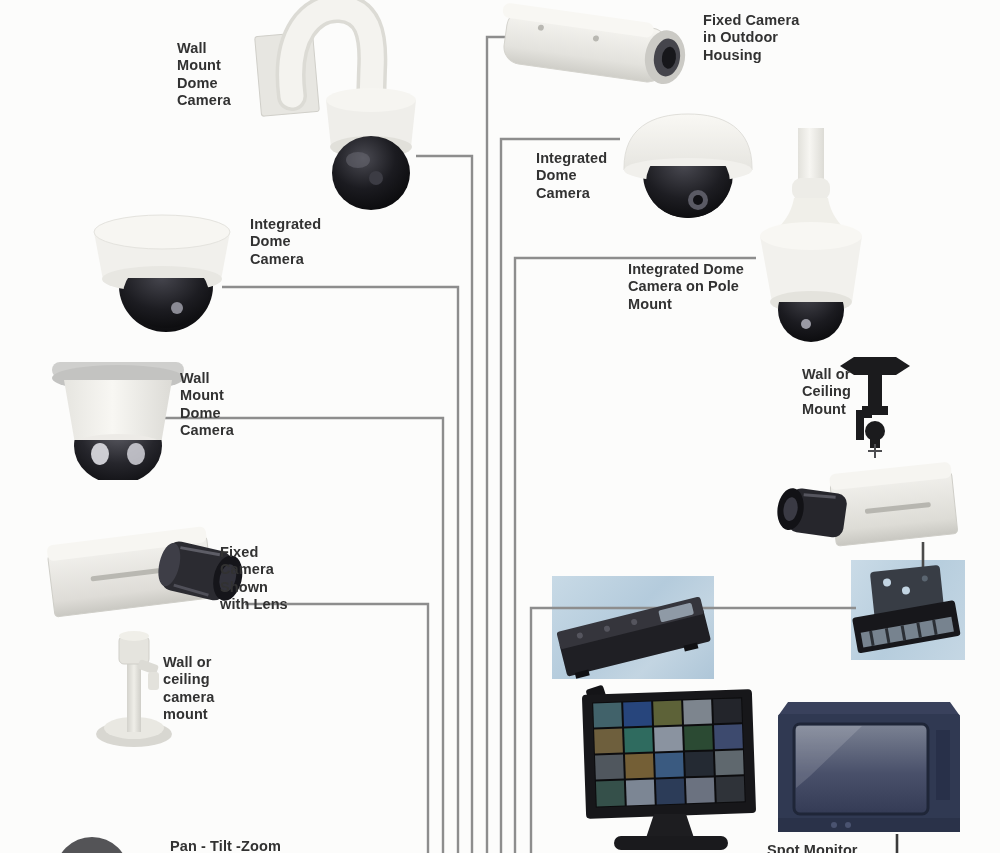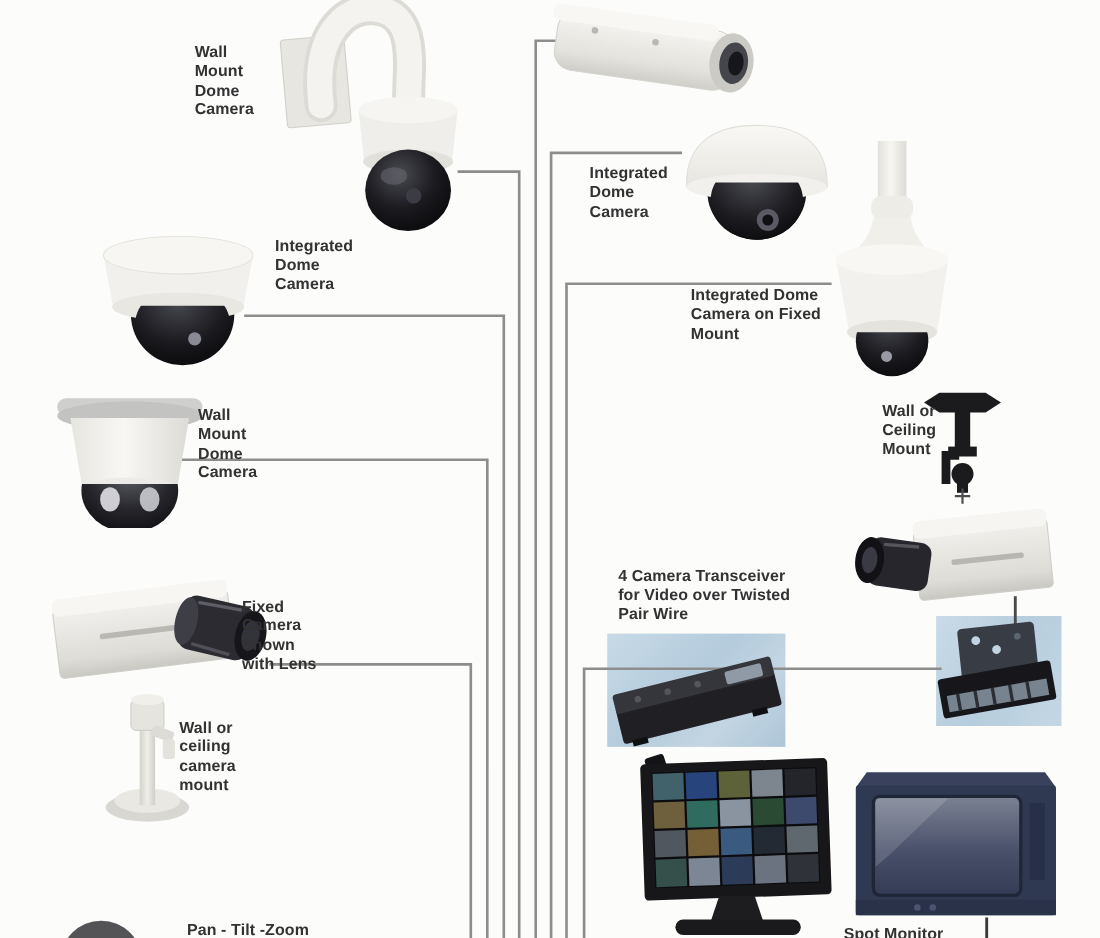--- a/index.html
+++ b/index.html
@@ -330,43 +330,43 @@
     <circle cx="62" cy="135" r="3" fill="#4a5370"></circle>
       <circle cx="76" cy="135" r="3" fill="#4a5370"></circle>
   </svg>
 
   <div class="ptz-partial"></div>
 
   <div class="label" style="left:177px;top:40px">Wall
 Mount
 Dome
 Camera</div>
+  <div class="label" style="left:703px;top:12px">Fixed Camera
+in Outdoor
+Housing</div>
   <div class="label" style="left:250px;top:216px">Integrated
 Dome
 Camera</div>
   <div class="label" style="left:536px;top:150px">Integrated
 Dome
 Camera</div>
   <div class="label" style="left:628px;top:261px">Integrated Dome
-Camera on Fixed
+Camera on Pole
 Mount</div>
   <div class="label" style="left:180px;top:370px">Wall
 Mount
 Dome
 Camera</div>
   <div class="label" style="left:802px;top:366px">Wall or
 Ceiling
 Mount</div>
   <div class="label" style="left:220px;top:544px">Fixed
 Camera
 Shown
 with Lens</div>
-  <div class="label" style="left:562px;top:516px">4 Camera Transceiver
-for Video over Twisted
-Pair Wire</div>
   <div class="label" style="left:163px;top:654px">Wall or
 ceiling
 camera
 mount</div>
   <div class="label" style="left:170px;top:838px">Pan - Tilt -Zoom</div>
   <div class="label" style="left:767px;top:842px">Spot Monitor</div>
 
 </div>
 
 </body></html>

